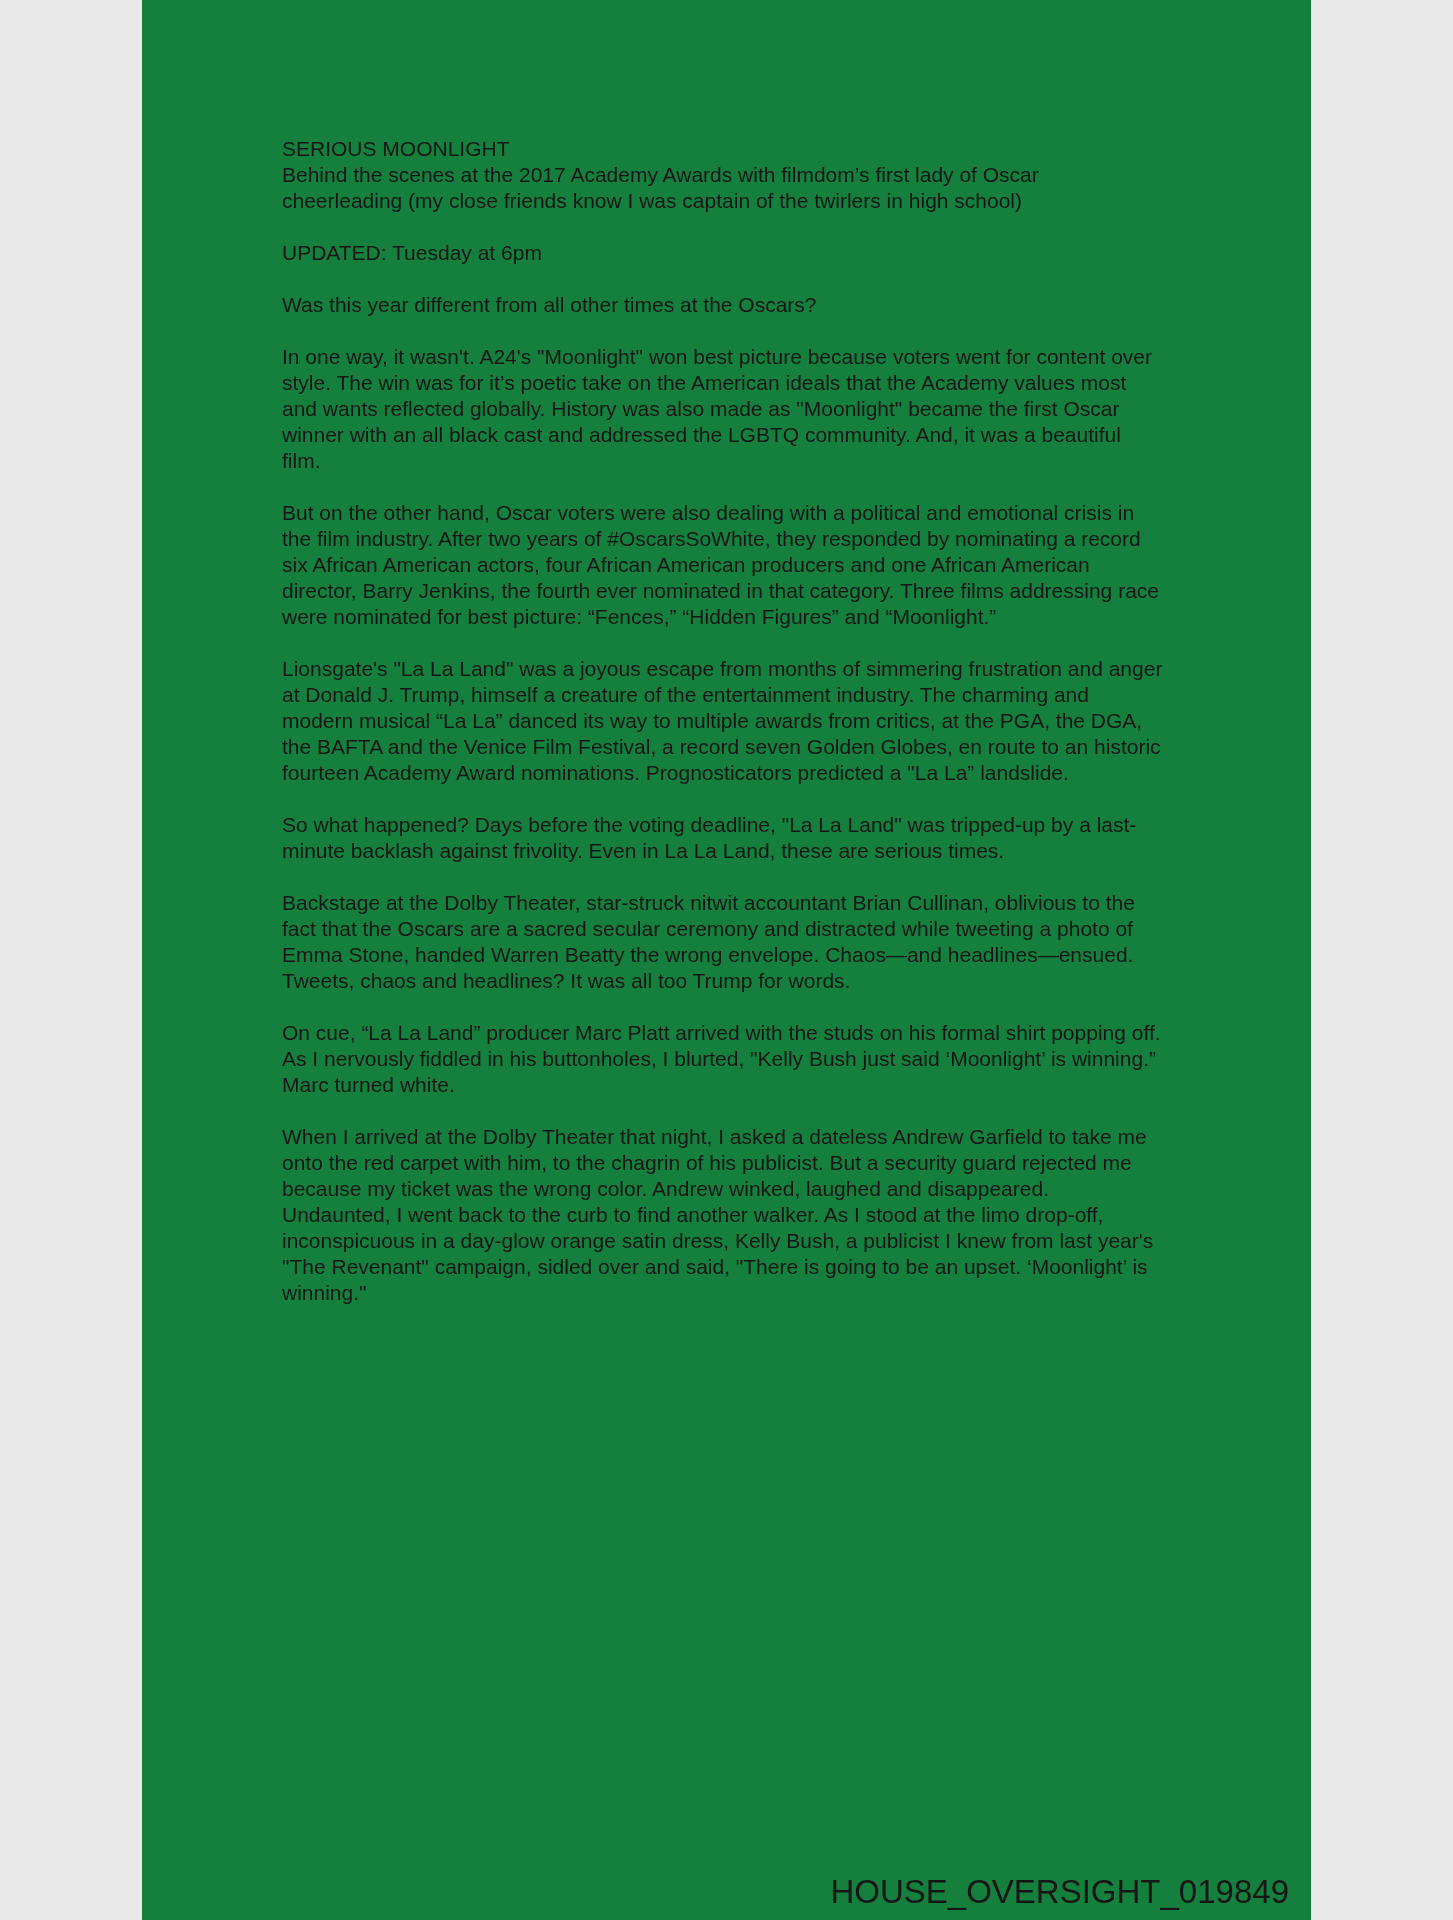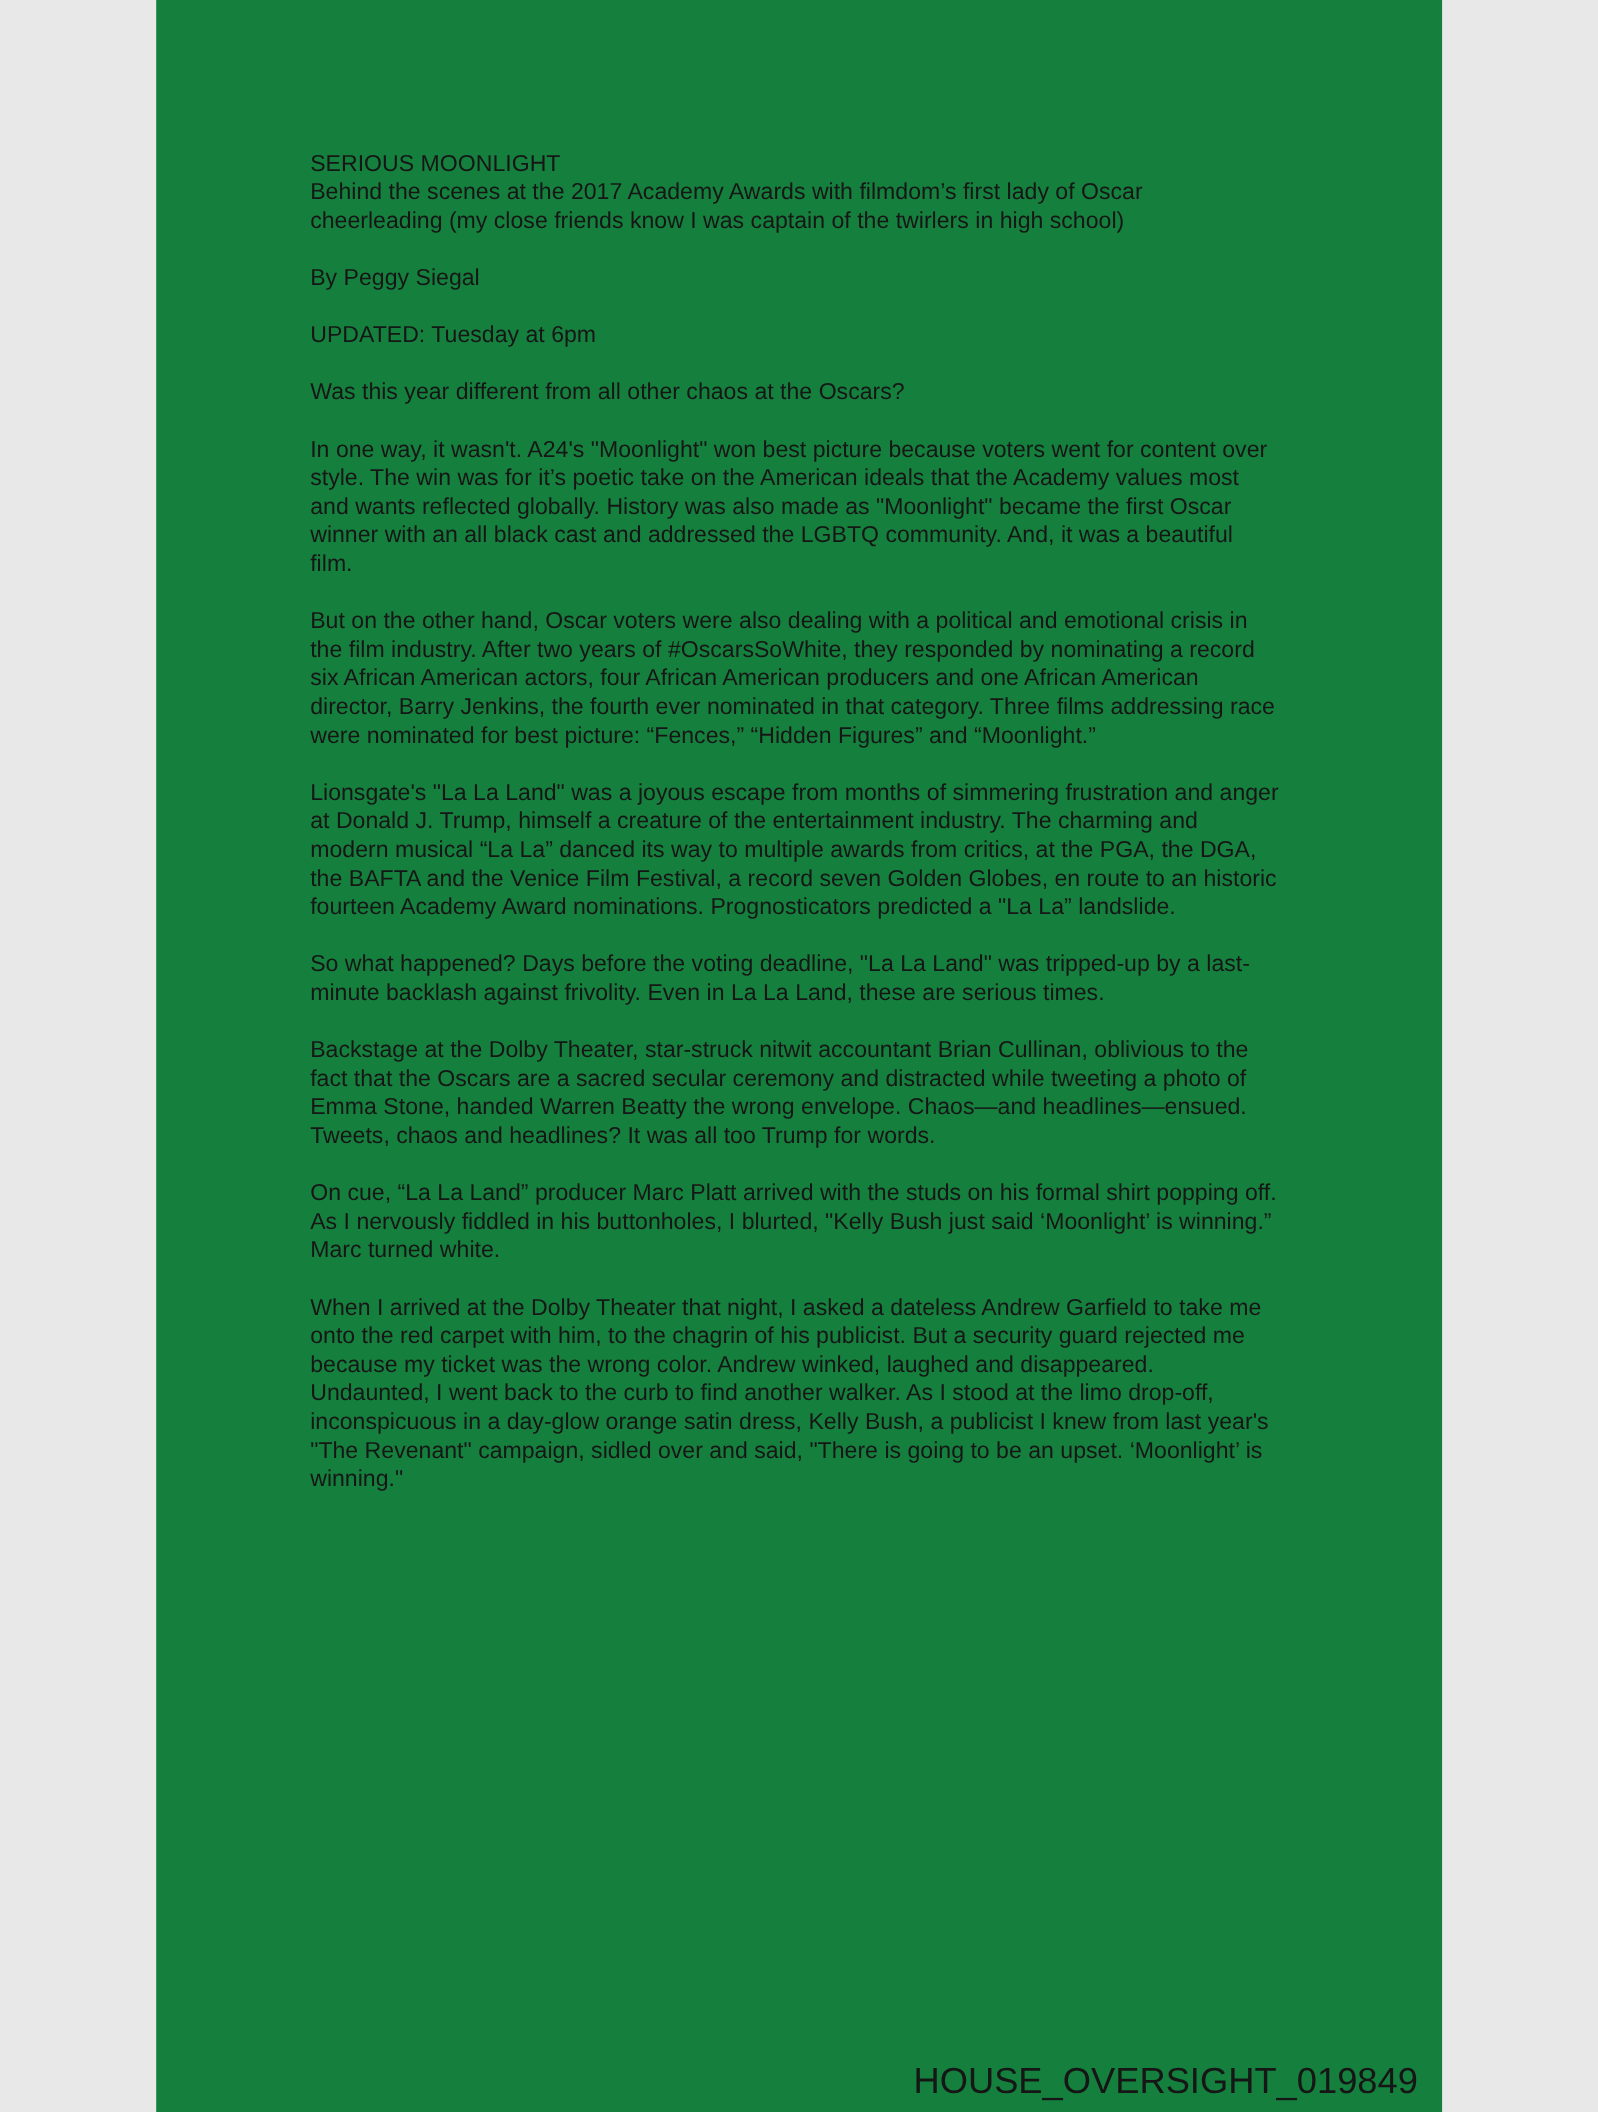--- a/index.html
+++ b/index.html
@@ -54,25 +54,24 @@
 
 <div class="page">
   <div class="content">
 
     <div class="title-block">
       <div class="title">SERIOUS MOONLIGHT</div>
       <div class="subtitle">Behind the scenes at the 2017 Academy Awards with filmdom’s first lady of Oscar
 cheerleading (my close friends know I was captain of the twirlers in high school)</div>
     </div>
 
-    <p>By Peggy Siegal</p>
 
     <p>UPDATED: Tuesday at 6pm</p>
 
-    <p>Was this year different from all other chaos at the Oscars?</p>
+    <p>Was this year different from all other times at the Oscars?</p>
 
     <p>In one way, it wasn't. A24's "Moonlight" won best picture because voters went for content over
 style. The win was for it’s poetic take on the American ideals that the Academy values most
 and wants reflected globally. History was also made as "Moonlight" became the first Oscar
 winner with an all black cast and addressed the LGBTQ community. And, it was a beautiful
 film.</p>
 
     <p>But on the other hand, Oscar voters were also dealing with a political and emotional crisis in
 the film industry. After two years of #OscarsSoWhite, they responded by nominating a record
 six African American actors, four African American producers and one African American

